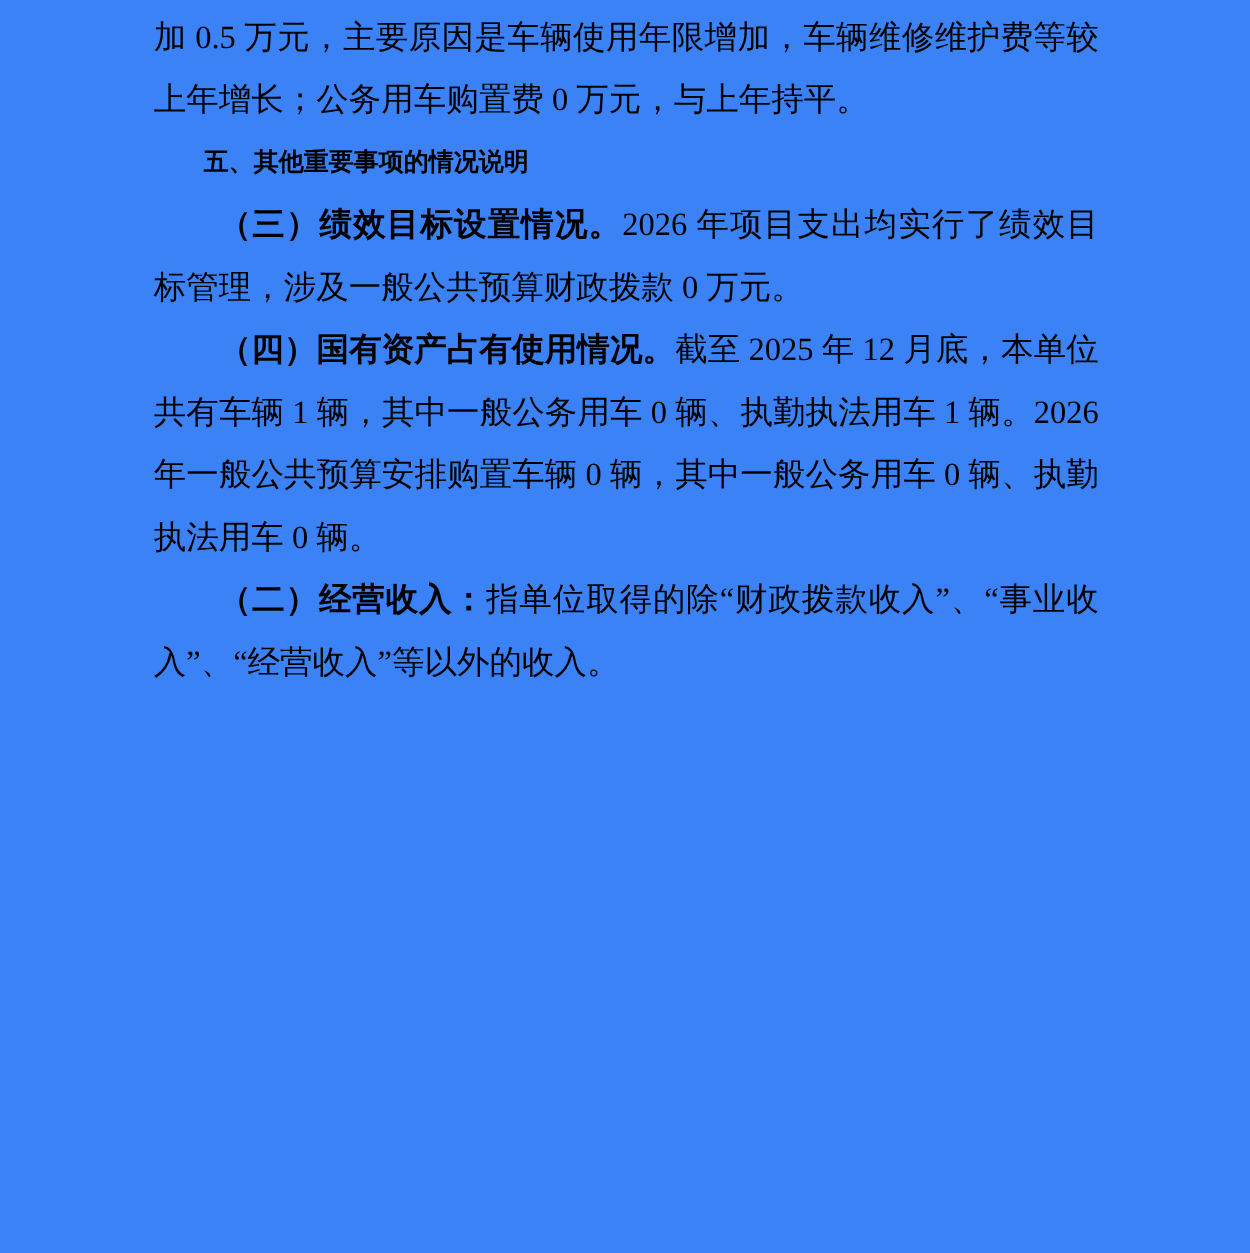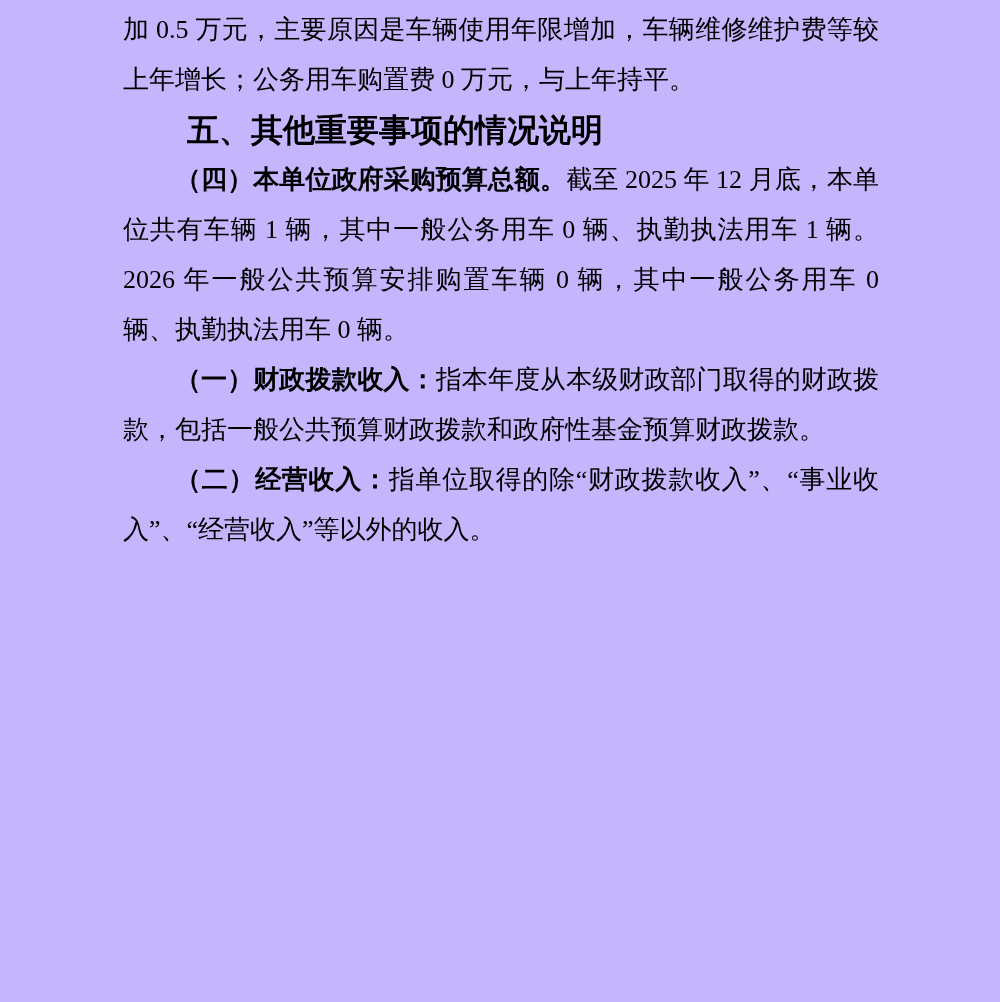--- a/index.html
+++ b/index.html
@@ -4,21 +4,21 @@
 <style>
   html, body {
     margin: 0;
     padding: 0;
     background: #ffffff;
   }
   .page {
     position: relative;
     width: 1000px;
     height: 1002px;
-    background: #c4b5fd;
+    background: #3b82f6;
     color: #000000;
     overflow: hidden;
   }
   .doc {
     box-sizing: border-box;
     width: 100%;
     padding: 5px 121px 0 123px;
     font-family: "Liberation Serif", "DejaVu Serif", serif;
     font-size: 26px;
     line-height: 50px;
@@ -29,21 +29,21 @@
   .doc p {
     margin: 0;
     text-indent: 2em;
   }
   .doc p.continuation {
     text-indent: 0;
   }
   .doc h2 {
     margin: 0;
     font-family: "Liberation Sans", "DejaVu Sans", sans-serif;
-    font-size: 32px;
+    font-size: 20px;
     line-height: 50px;
     font-weight: bold;
     text-indent: 2em;
     text-align: left;
     letter-spacing: 0;
   }
   .lead {
     font-weight: bold;
   }
 </style>
@@ -52,22 +52,22 @@
 
 <div class="page">
   <div class="doc">
 
     <p class="continuation">加 0.5 万元，主要原因是车辆使用年限增加，车辆维修维护费等较上年增长；公务用车购置费 0 万元，与上年持平。</p>
 
     <h2>五、其他重要事项的情况说明</h2>
 
 
 
+    <p><span class="lead">（三）绩效目标设置情况。</span><span>2026 年项目支出均实行了绩效目标管理，涉及一般公共预算财政拨款 0 万元。</span></p>
 
-    <p><span class="lead">（四）本单位政府采购预算总额。</span><span>截至 2025 年 12 月底，本单位共有车辆 1 辆，其中一般公务用车 0 辆、执勤执法用车 1 辆。2026 年一般公共预算安排购置车辆 0 辆，其中一般公务用车 0 辆、执勤执法用车 0 辆。</span></p>
+    <p><span class="lead">（四）国有资产占有使用情况。</span><span>截至 2025 年 12 月底，本单位共有车辆 1 辆，其中一般公务用车 0 辆、执勤执法用车 1 辆。2026 年一般公共预算安排购置车辆 0 辆，其中一般公务用车 0 辆、执勤执法用车 0 辆。</span></p>
 
 
-    <p><span class="lead">（一）财政拨款收入：</span><span>指本年度从本级财政部门取得的财政拨款，包括一般公共预算财政拨款和政府性基金预算财政拨款。</span></p>
 
     <p><span class="lead">（二）经营收入：</span><span>指单位取得的除“财政拨款收入”、“事业收入”、“经营收入”等以外的收入。</span></p>
 
   </div>
 </div>
 
 </body></html>

